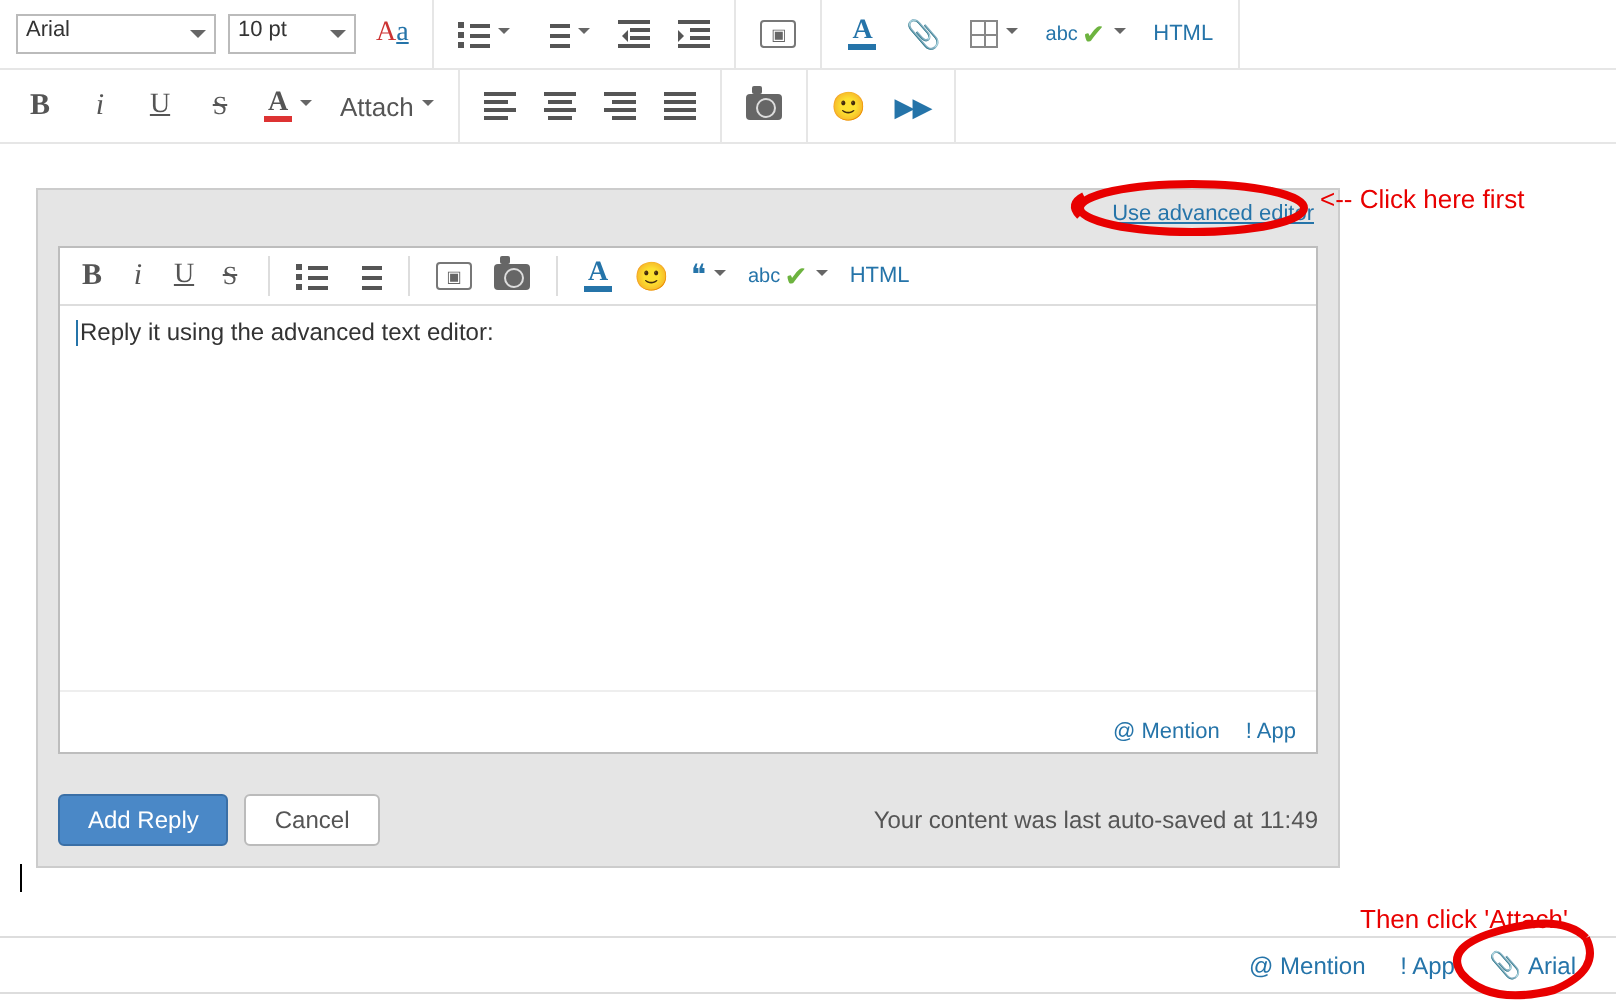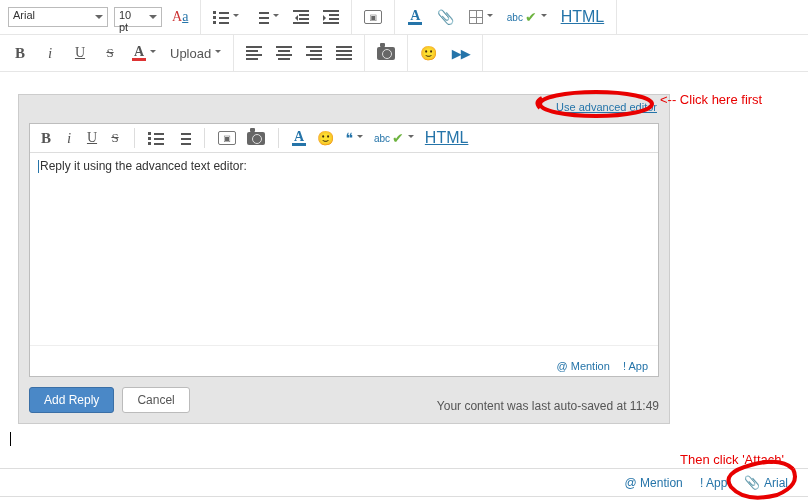--- a/index.html
+++ b/index.html
@@ -48,21 +48,21 @@
     color: #333;
   }
   .sel::after {
     content: "";
     position: absolute;
     right: 4px; top: 7px;
     border: 4px solid transparent;
     border-top-color: #666;
   }
   .sel.font { width: 100px; }
-  .sel.size { width: 48px; }
+  .sel.size { width: 64px; }
   .dd {
     display: inline-flex;
     align-items: center;
     gap: 2px;
   }
   .caret {
     width: 0; height: 0;
     border: 3px solid transparent;
     border-top-color: #666;
     margin-left: 2px;
@@ -116,21 +116,21 @@
   .clr-A.blue .bar{background:#2574a9;}
   .i-paperclip { font-size:14px; color:#888;}
   .i-table {
     width:14px;height:14px;border:1px solid #888;display:inline-block;position:relative;
   }
   .i-table::before,.i-table::after{content:"";position:absolute;background:#888;}
   .i-table::before{left:6px;top:0;bottom:0;width:1px;}
   .i-table::after{top:6px;left:0;right:0;height:1px;}
   .i-abc { font-size:10px;color:#2574a9; }
   .i-check{ color:#6db33f; font-size:14px;}
-  .i-html{ font-size:16px; color:#2574a9; font-family: Verdana, sans-serif; text-decoration: underline;}
+  .i-html{ font-size:11px; color:#2574a9; font-family: Verdana, sans-serif;}
   .i-media{
     width:18px;height:14px;border:1px solid #777;border-radius:2px;display:inline-flex;align-items:center;justify-content:center;font-size:8px;color:#666;
   }
   .i-cam{
     width:18px;height:13px;background:#666;border-radius:2px;position:relative;
   }
   .i-cam::before{content:"";position:absolute;top:-4px;left:3px;width:5px;height:4px;background:#666;border-radius:1px;}
   .i-cam::after{content:"";position:absolute;top:2px;left:5px;width:8px;height:8px;border:1px solid #ddd;border-radius:50%;}
   .i-smile{ font-size:14px;}
   .i-more{ color:#2574a9;font-size:13px;letter-spacing:-1px;}
@@ -178,23 +178,23 @@
   }
   .edit-footer {
     border-top: 1px solid #eee;
     text-align: right;
     padding: 14px 10px 4px;
     font-size: 11px;
   }
   .edit-footer a { color:#2574a9; text-decoration:none; margin-left: 10px;}
   .panel-footer {
     display: flex;
-    align-items: flex-end;
+    align-items: center;
     justify-content: space-between;
-    margin-top: 10px;
+    margin-top: 20px;
     gap: 44px;
   }
   .panel-footer .left { display:flex; gap:8px;}
   .btn-primary {
     background:#4a88c7; color:#fff; border:1px solid #3a6fa6;
     padding:5px 14px; border-radius:3px; font-size:12px; cursor:pointer;
   }
   .btn-secondary {
     background:#fff; color:#555; border:1px solid #bbb;
     padding:5px 14px; border-radius:3px; font-size:12px; cursor:pointer;
@@ -329,21 +329,21 @@
         <span class="btn i-under">U</span>
         <span class="btn i-strike">S</span>
         <span class="btn dd">
             <span class="clr-A red">
               <span>A</span>
               <span class="bar"></span>
             </span>
             <span class="caret"></span>
           </span>
         <span class="btn dd txt">
-            <span>Upload</span>
+            <span>Attach</span>
             <span class="caret"></span>
           </span>
       </div>
     </div>
     <div class="group">
       <div class="group-inner">
         <span class="btn">
             <span class="i-align l">
               <span></span>
               <span></span>

